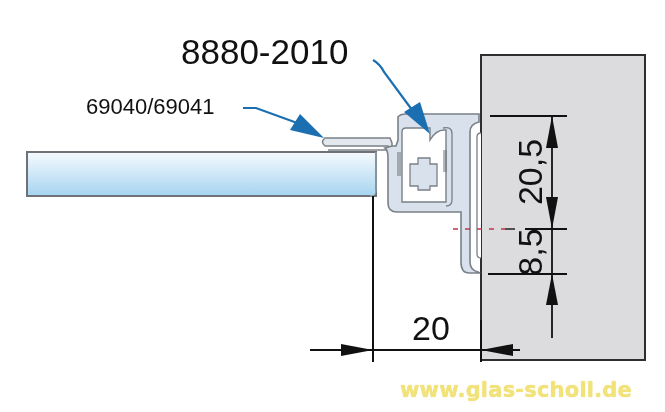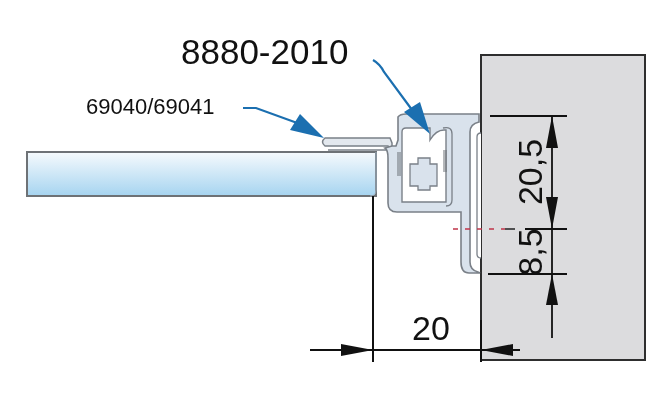--- a/index.html
+++ b/index.html
@@ -89,13 +89,14 @@
       <polygon points="430,134 404,112 420,102" fill="#1b6fb0"></polygon>
     </g>
 
     <g>
       <text x="86" y="114" font-size="22" fill="#111">69040/69041</text>
       <path d="M243 108 L256 108 L300 124" fill="none" stroke="#1b6fb0" stroke-width="2.2"></path>
       <polygon points="324,138 290,130 300,114" fill="#1b6fb0"></polygon>
     </g>
   </svg>
 
+  <div class="watermark">www.glas-scholl.de</div>
 </div>
 
 </body></html>

